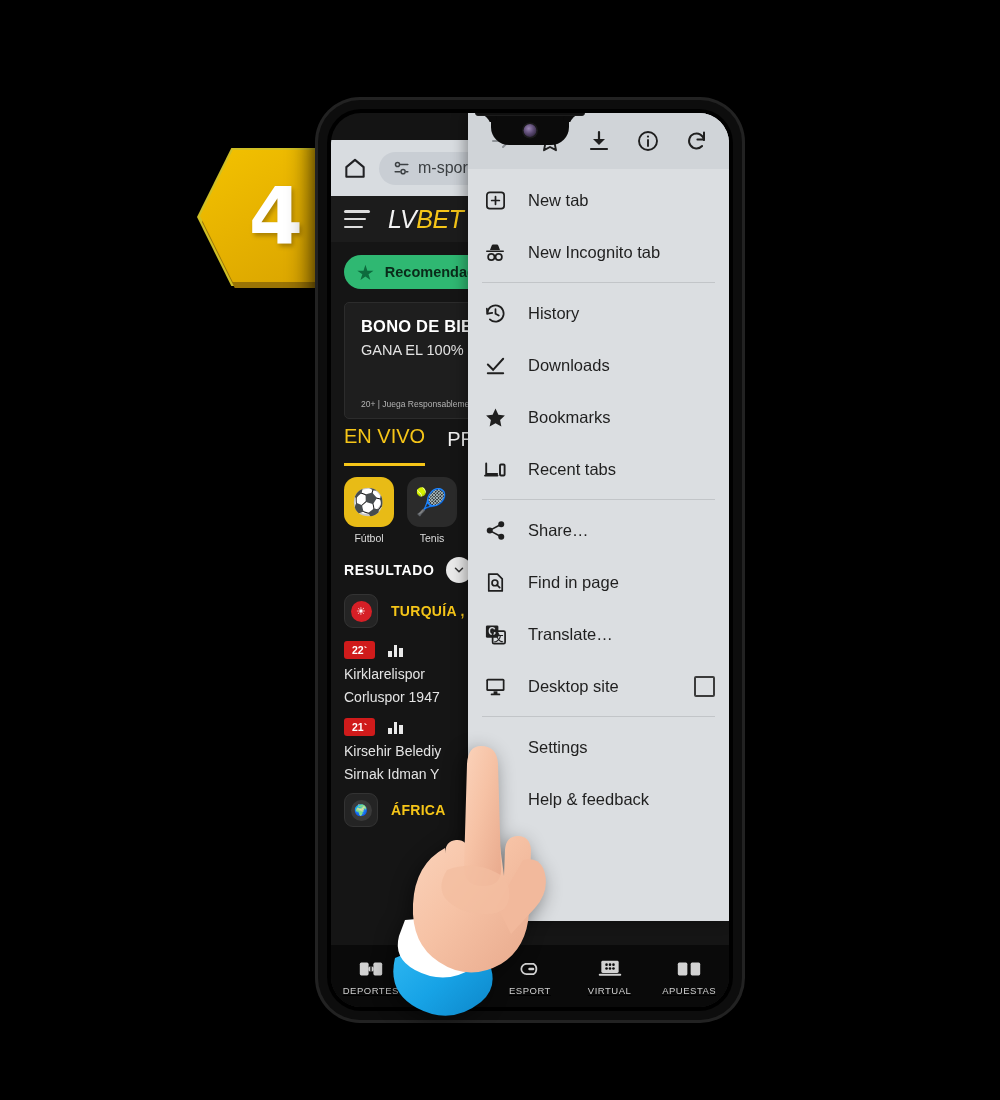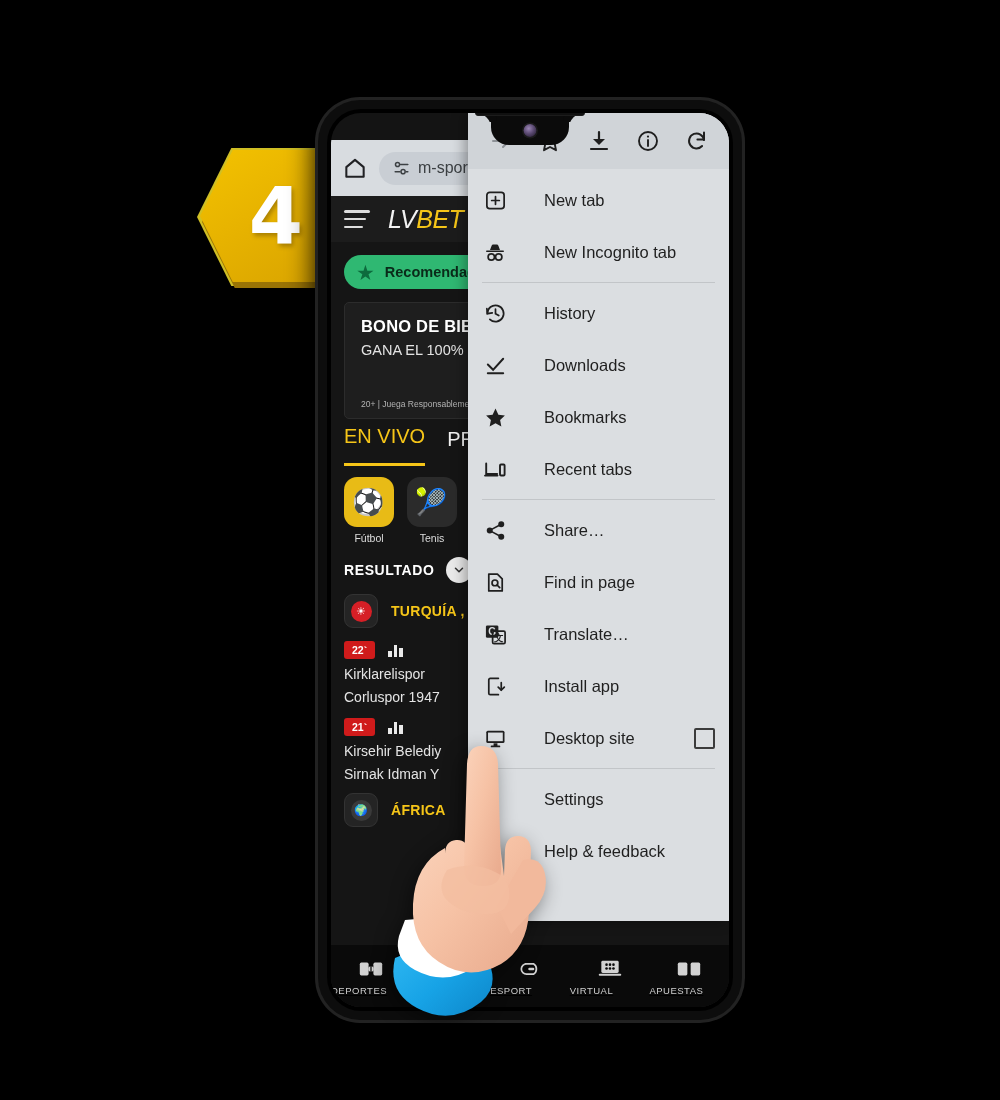--- a/index.html
+++ b/index.html
@@ -108,34 +108,34 @@
   .mrow1{display:flex;align-items:center;}
   .mclock{background:#d01b1b;color:#fff;font-size:10.5px;font-weight:bold;border-radius:3px;
     padding:2px 8px;line-height:1.35;}
   .mstats{margin-left:13px;display:flex;align-items:flex-end;gap:2px;height:14px;}
   .mstats i{display:block;width:3.5px;background:#e9e9e9;}
   .mteam{font-size:14px;color:#e4e4e4;margin-top:7px;white-space:nowrap;}
 
   
   .bnav{position:absolute;left:0;right:0;bottom:0;height:62px;background:#0a0a0a;
     display:flex;align-items:center;z-index:6;}
-  .bnav-item{flex:1;text-align:left;text-decoration:underline;}
+  .bnav-item{flex:1;text-align:center;text-decoration:underline;}
   .bnav-ic{height:24px;display:flex;align-items:center;justify-content:center;color:#d2d2d2;}
   .bnav-lbl{font-size:9.5px;color:#cfcfcf;margin-top:4px;letter-spacing:.5px;white-space:nowrap;}
 
   
   .menu{position:absolute;left:137px;top:0;right:0;bottom:86px;background:#dbdee1;z-index:30;
     box-shadow:-3px 0 14px rgba(0,0,0,.35);border-bottom-left-radius:3px;}
   .menu-top{height:56px;background:#d0d4d8;display:flex;align-items:center;
     justify-content:space-around;padding:0 8px;}
   .mt-ic{width:26px;height:26px;display:flex;align-items:center;justify-content:center;}
   .menu-list{padding-top:5px;}
   .mi{display:flex;align-items:center;height:52px;padding:0 14px;}
   .mi-ic{width:26px;height:26px;flex:0 0 26px;display:flex;align-items:center;justify-content:center;}
-  .mi-lbl{font-size:16.5px;color:#1f1f1f;margin-left:36px;white-space:nowrap;}
+  .mi-lbl{font-size:16.5px;color:#1f1f1f;margin-left:20px;white-space:nowrap;}
   .mi-box{margin-left:auto;width:17px;height:17px;border:2px solid #3b3b3b;border-radius:2px;}
   .sep{height:1px;background:#c2c5c8;margin:4px 14px;}
 
   
   .hand{position:absolute;left:385px;top:740px;width:220px;height:280px;z-index:60;
     pointer-events:none;filter:drop-shadow(-4px 6px 10px rgba(0,0,0,.45));}
 </style>
 </head>
 <body>
 
@@ -456,30 +456,20 @@
                 <svg width="23" height="23" viewBox="0 0 24 24">
                     <rect x="2" y="2.5" width="13" height="13" rx="1.5" fill="#1f1f1f"></rect>
                     <text x="8.5" y="12.5" font-size="10.5" fill="#dbdee1" text-anchor="middle" font-family="Liberation Sans, sans-serif" font-weight="bold">G</text>
                     <rect x="9" y="8.5" width="13" height="13" rx="1.5" fill="none" stroke="#1f1f1f" stroke-width="1.8"></rect>
                     <text x="15.5" y="18.6" font-size="10" fill="#1f1f1f" text-anchor="middle" font-family="Liberation Sans, sans-serif" font-weight="bold">文</text>
                   </svg>
               </div>
               <div class="mi-lbl">Translate…</div>
             </div>
 
-            <div class="mi">
-              <div class="mi-ic">
-                <svg width="23" height="23" viewBox="0 0 24 24" fill="none" stroke="#1f1f1f" stroke-width="1.8" stroke-linecap="round">
-                    <path d="M15 3.5H6.5A1.5 1.5 0 0 0 5 5v14a1.5 1.5 0 0 0 1.5 1.5H15"></path>
-                    <line x1="18" y1="8" x2="18" y2="15.6"></line>
-                    <polyline points="14.8,12.6 18,15.8 21.2,12.6"></polyline>
-                  </svg>
-              </div>
-              <div class="mi-lbl">Install app</div>
-            </div>
 
             <div class="mi">
               <div class="mi-ic">
                 <svg width="23" height="23" viewBox="0 0 24 24">
                     <rect x="2.4" y="4" width="19" height="12.6" rx="1.6" fill="#1f1f1f"></rect>
                     <rect x="4.2" y="5.8" width="15.4" height="9" fill="#dbdee1"></rect>
                     <rect x="10" y="17" width="4" height="3" fill="#1f1f1f"></rect>
                     <rect x="7" y="19.4" width="10" height="1.8" rx=".9" fill="#1f1f1f"></rect>
                   </svg>
               </div>

